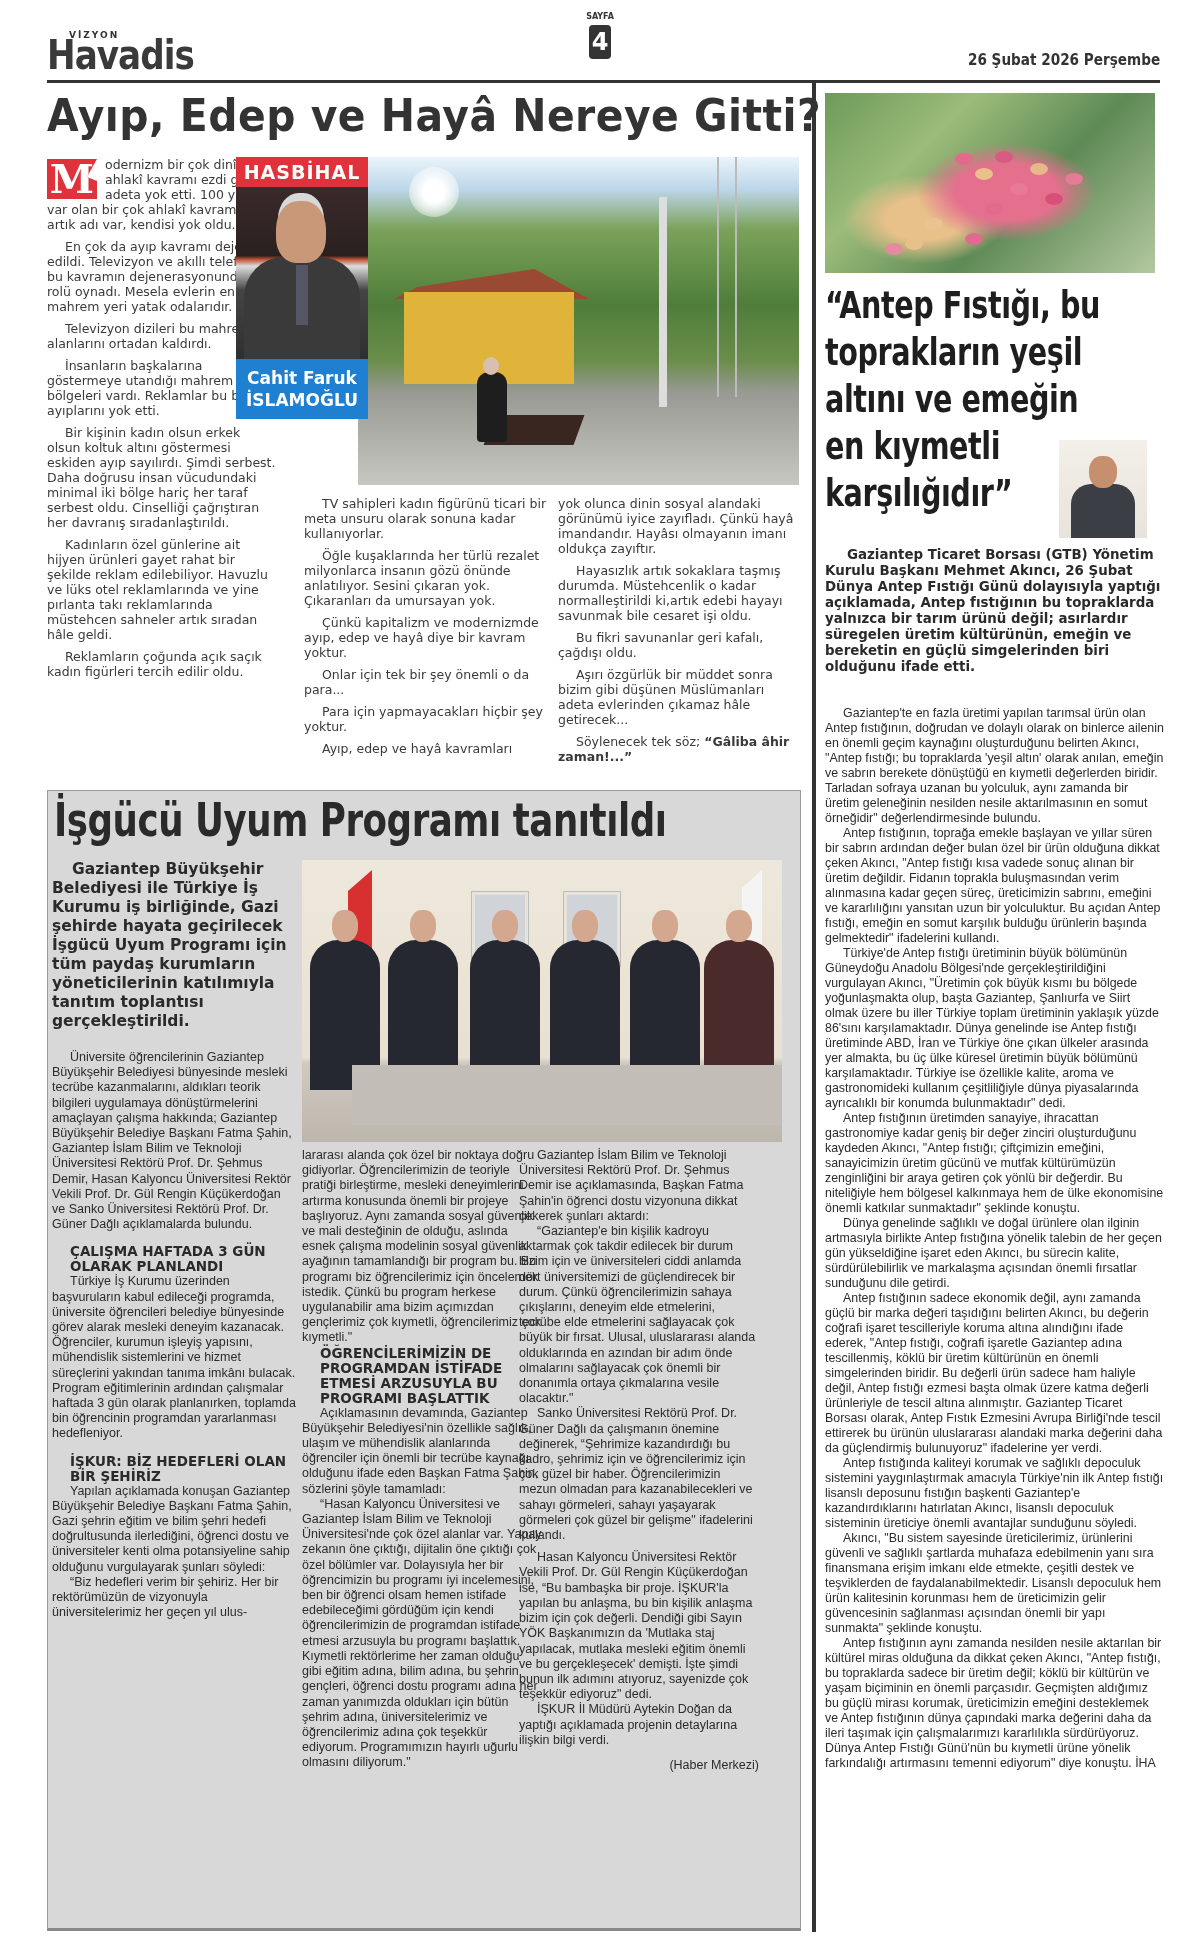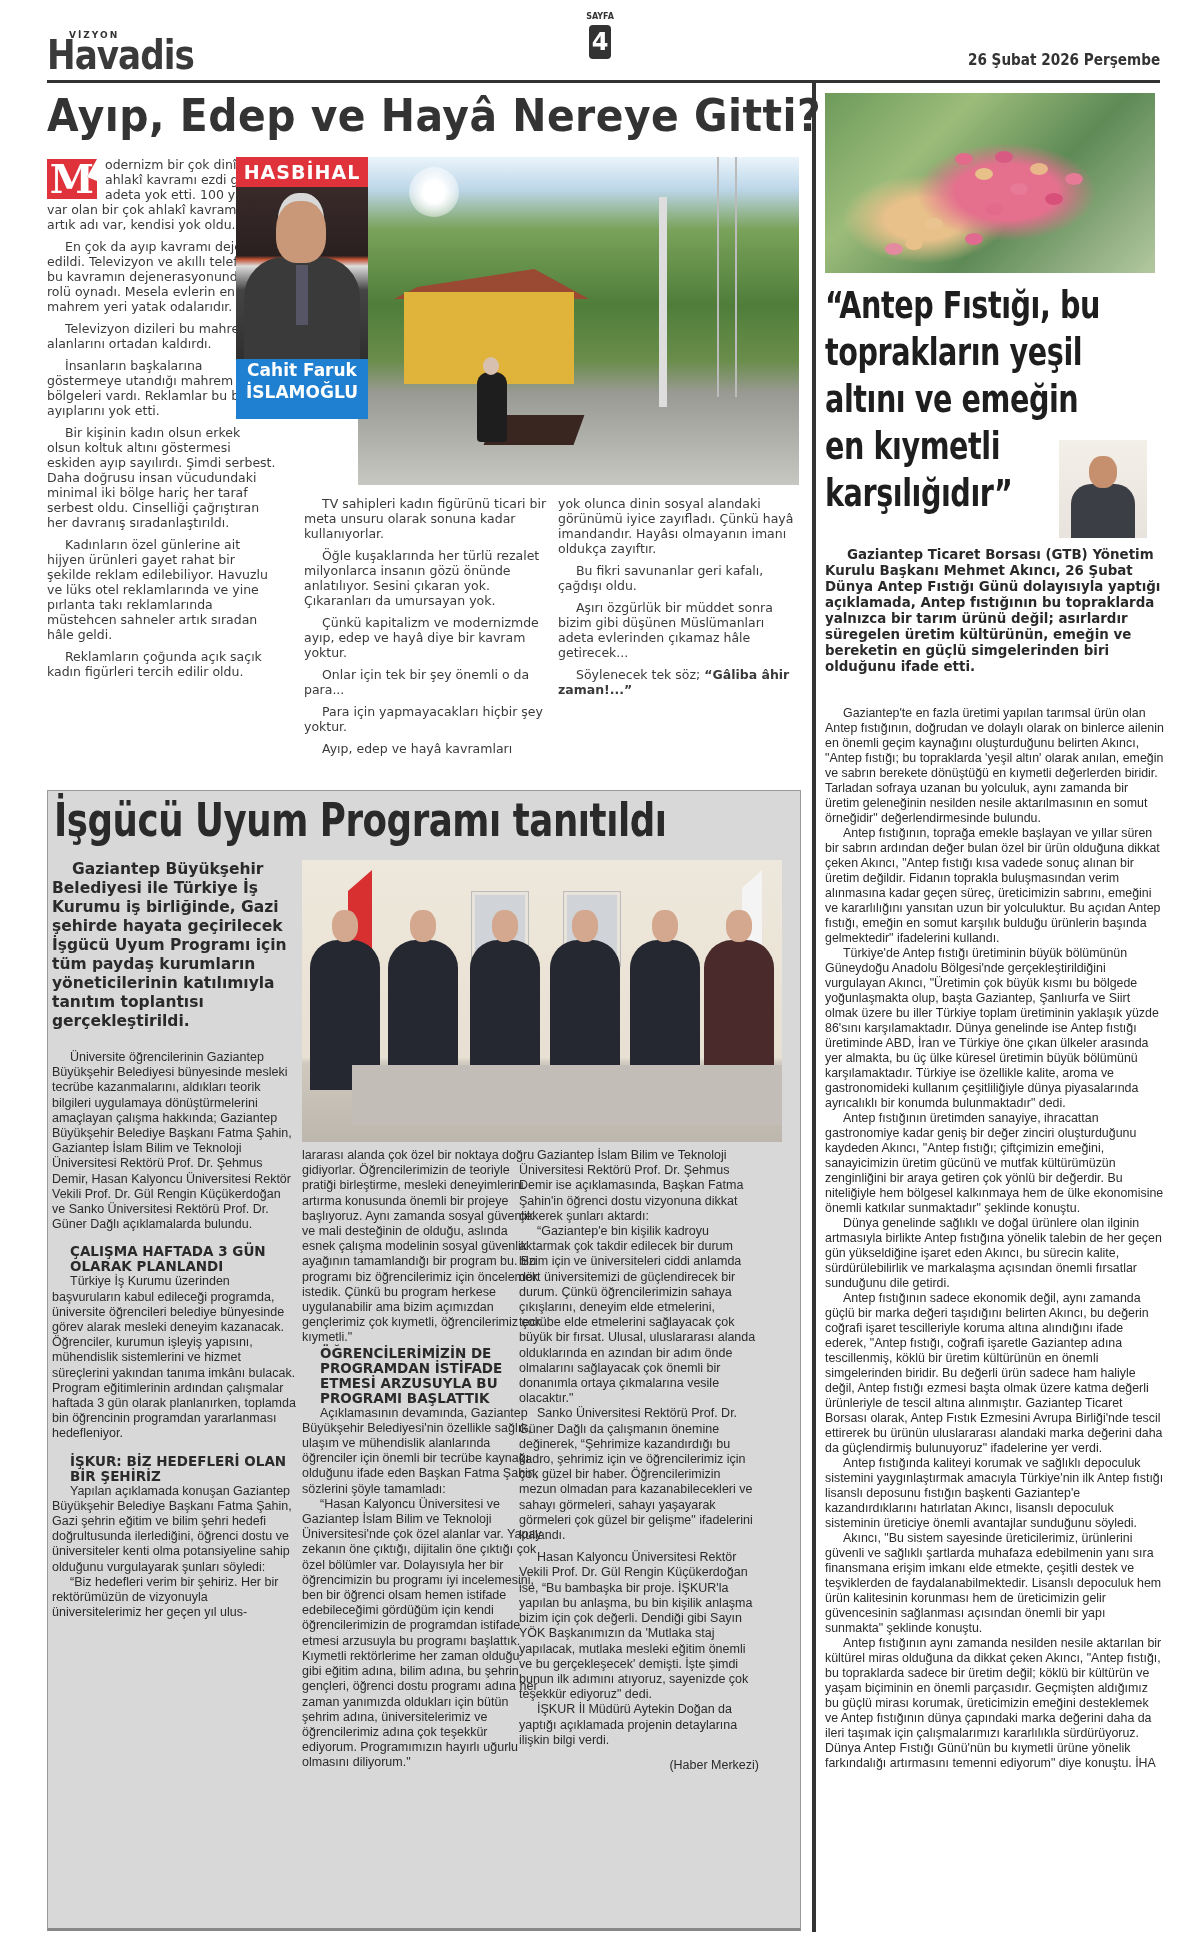--- a/index.html
+++ b/index.html
@@ -26,21 +26,21 @@
   .serifcol p.first { text-indent: 0; }
   #col1 { left: 47px; top: 157px; width: 230px; }
   #dropcap { float: left; width: 50px; height: 40px; background: #e0323a; color: #fff; font: bold 40px/40px "DejaVu Serif", serif; text-align: center; margin: 2px 8px 0 0; clip-path: polygon(0 0, 100% 0, 80% 45%, 100% 55%, 100% 100%, 0 100%); }
 
   #hasbihal-box { left: 236px; top: 157px; width: 132px; height: 200px; background: #f0abfc; }
   #hasbihal-label { position: absolute; left: 0; top: 0; width: 100%; height: 30px; background: #e0323a; color: #fff; font: bold 19px/30px "DejaVu Sans", sans-serif; text-align: center; letter-spacing: 1px; }
   #author-photo { position: absolute; left: 0; top: 30px; width: 100%; height: 172px; background: linear-gradient(180deg, #3a2a2a 0%, #2a2020 40%, #c05030 42%, #ddd 46%, #444 60%, #2f2f2f 100%); }
   #author-photo .face { position: absolute; left: 40px; top: 14px; width: 50px; height: 62px; background: #c89878; border-radius: 45% 45% 40% 40%; box-shadow: 0 -10px 0 -2px #d8d8d8; }
   #author-photo .suit { position: absolute; left: 8px; top: 70px; width: 116px; height: 102px; background: #3a3a3a; border-radius: 40px 40px 0 0; }
   #author-photo .tie { position: absolute; left: 60px; top: 78px; width: 12px; height: 60px; background: #556; }
-  #author-name { position: absolute; left: 0; top: 202px; width: 100%; height: 60px; background: #1f7fd0; color: #fff; font: bold 17px/22px "DejaVu Sans", sans-serif; text-align: center; }
+  #author-name { position: absolute; left: 0; top: 202px; width: 100%; height: 60px; background: #1f7fd0; color: #fff; font: bold 17px/22px "DejaVu Sans", sans-serif; text-align: center; padding-top: 8px; }
 
   #station-photo { left: 299px; top: 157px; width: 500px; height: 328px; overflow: hidden;
     background: linear-gradient(180deg, #eaf4fb 0%, #bcd6e8 10%, #7aa25a 22%, #4f7e3a 45%, #6a8d4a 62%, #9a9a94 72%, #c8c8c2 100%); }
   #station-photo .sun { position: absolute; left: 110px; top: 10px; width: 50px; height: 50px; border-radius: 50%; background: radial-gradient(#fff 30%, rgba(255,255,255,0)); }
   #station-photo .house { position: absolute; left: 105px; top: 135px; width: 170px; height: 92px; background: #e0b43a; }
   #station-photo .roof { position: absolute; left: 95px; top: 112px; width: 195px; height: 30px; background: #9a4a32; clip-path: polygon(12% 60%, 72% 0, 100% 100%, 0 100%); }
   #station-photo .pole { position: absolute; left: 360px; top: 40px; width: 8px; height: 210px; background: #ddd; }
   #station-photo .tower { position: absolute; left: 418px; top: 0; width: 20px; height: 240px; border-left: 2px solid #bbb; border-right: 2px solid #bbb; }
   #station-photo .bench { position: absolute; left: 190px; top: 258px; width: 90px; height: 30px; background: #3a2620; transform: skewX(-20deg); }
   #station-photo .man { position: absolute; left: 178px; top: 215px; width: 30px; height: 70px; background: #1e1e1e; border-radius: 12px 12px 4px 4px; }
@@ -139,20 +139,21 @@
 <div id="col2" class="abs serifcol">
   <p>TV sahipleri kadın figürünü ticari bir meta unsuru olarak sonuna kadar kullanıyorlar.</p>
   <p>Öğle kuşaklarında her türlü rezalet milyonlarca insanın gözü önünde anlatılıyor. Sesini çıkaran yok. Çıkaranları da umursayan yok.</p>
   <p>Çünkü kapitalizm ve modernizmde ayıp, edep ve hayâ diye bir kavram yoktur.</p>
   <p>Onlar için tek bir şey önemli o da para...</p>
   <p>Para için yapmayacakları hiçbir şey yoktur.</p>
   <p>Ayıp, edep ve hayâ kavramları</p>
 </div>
 <div id="col3" class="abs serifcol">
   <p class="first">yok olunca dinin sosyal alandaki görünümü iyice zayıfladı. Çünkü hayâ imandandır. Hayâsı olmayanın imanı oldukça zayıftır.</p>
+  <p>Hayasızlık artık sokaklara taşmış durumda. Müstehcenlik o kadar normalleştirildi ki,artık edebi hayayı savunmak bile cesaret işi oldu.</p>
   <p>Bu fikri savunanlar geri kafalı, çağdışı oldu.</p>
   <p>Aşırı özgürlük bir müddet sonra bizim gibi düşünen Müslümanları adeta evlerinden çıkamaz hâle getirecek...</p>
   <p><span>Söylenecek tek söz; </span><b>“Gâliba âhir zaman!...”</b></p>
 </div>
 
 <div id="box2" class="abs"></div>
 <h1 id="title2" class="abs">İşgücü Uyum Programı tanıtıldı</h1>
 <div id="lead2" class="abs">Gaziantep Büyükşehir Belediyesi ile Türkiye İş Kurumu iş birliğinde, Gazi şehirde hayata geçirilecek İşgücü Uyum Programı için tüm paydaş kurumların yöneticilerinin katılımıyla tanıtım toplantısı gerçekleştirildi.</div>
 
 <div id="meeting-photo" class="abs">

